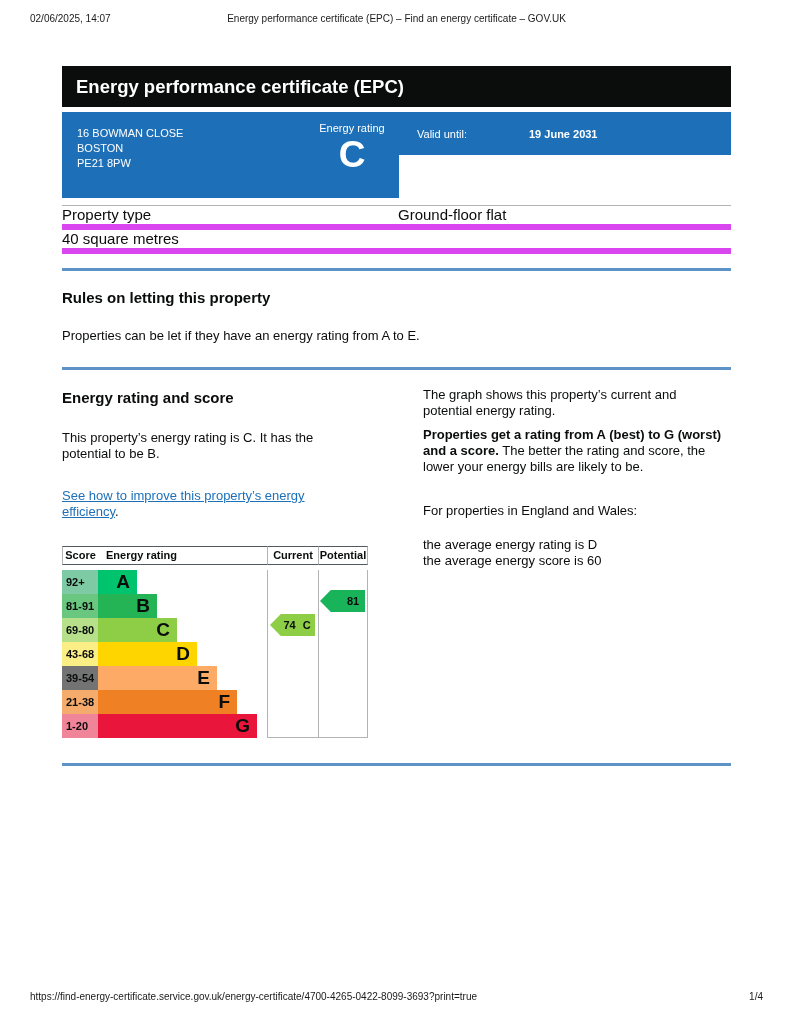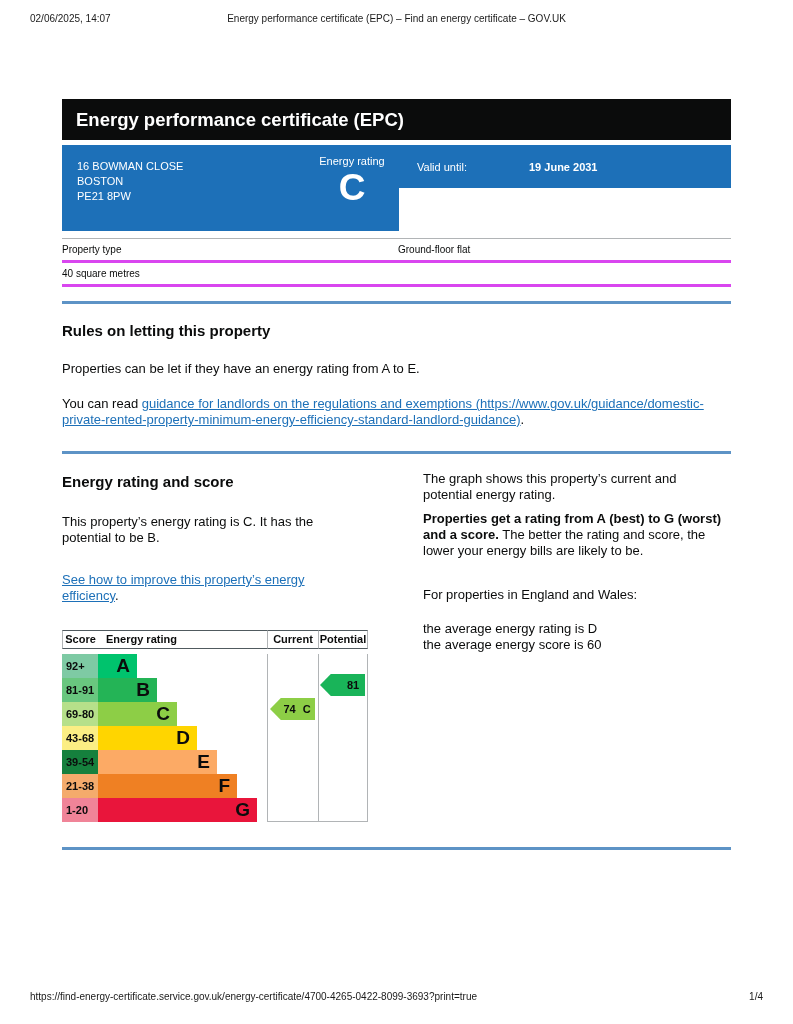--- a/index.html
+++ b/index.html
@@ -11,38 +11,38 @@
   .meta-top { position:absolute; top:13px; left:0; width:100%; font-size:10px; color:#1a1a1a; }
   .meta-datetime { position:absolute; left:30px; top:0; }
   .meta-doctitle { width:100%; text-align:center; }
   .meta-bottom { position:absolute; bottom:22px; left:0; width:100%; font-size:10px; color:#1a1a1a; }
   .meta-url { position:absolute; left:30px; bottom:0; }
   .meta-page { position:absolute; right:30px; bottom:0; }
 
   .content { position:absolute; left:62px; top:66px; width:669px; }
 
   .title-bar { background:var(--black-bar,#0b0c0c); color:#fff; height:41px; line-height:41px;
-               font-size:18.5px; font-weight:bold; padding-left:14px;margin-top:33px; }
+               font-size:18.5px; font-weight:bold; padding-left:14px; }
 
   .summary-row { display:flex; margin-top:5px; height:86px; }
   .addr-box { width:243px; background:var(--brand-blue,#1d70b8); color:#fff; padding:14px 0 0 15px;
               font-size:11px; line-height:15px; }
   .rating-box { width:94px; background:var(--brand-blue,#1d70b8); color:#fff; text-align:center; padding-top:10px; }
   .rating-box .rlabel { font-size:11px; }
   .rating-box .rvalue { font-size:37px; font-weight:bold; line-height:42px; }
   .right-boxes { flex:1; display:flex; flex-direction:column; gap:3px; }
   .info-box { background:var(--brand-blue,#1d70b8); color:#fff; display:flex; align-items:center;
               padding-left:18px; font-size:11px; }
   .info-box.valid { height:43px; }
   .info-box.cert { flex:1; }
   .info-box .ilabel { width:112px; }
   .info-box .ivalue { font-weight:bold; }
 
   .facts { margin-top:7px; border-top:1px solid #b1b4b6; }
-  .fact-row { display:flex; align-items:center; height:24px; border-bottom:3px solid #d946ef; font-size:10px; }
+  .fact-row { display:flex; align-items:flex-start; height:24px; border-bottom:6px solid #d946ef; font-size:15px; }
   .fact-label { width:336px; }
 
   .blue-hr { height:3px; background:var(--divider-blue,#5d93c6); border:none; }
   .hr1 { margin-top:14px; }
   .hr2 { margin-top:23px; }
   .hr3 { margin-top:25px; }
 
   h2 { font-size:15px; font-weight:bold; line-height:21px; }
   .rules-h { margin-top:16px; }
   p { font-size:13px; line-height:16px; }
@@ -120,21 +120,20 @@
       </div>
       <div class="fact-row">
         <span class="fact-value">40 square metres</span>
       </div>
     </div>
 
     <hr class="blue-hr hr1">
 
     <h2 class="rules-h">Rules on letting this property</h2>
     <p class="rules-p1">Properties can be let if they have an energy rating from A to E.</p>
-    <p class="rules-p2"><span>You can read </span><a class="link">guidance for landlords on the regulations and exemptions (https://www.gov.uk/guidance/domestic-private-rented-property-minimum-energy-efficiency-standard-landlord-guidance)</a><span>.</span></p>
 
     <hr class="blue-hr hr2">
 
     <div class="columns">
       <div class="col-left">
         <h2>Energy rating and score</h2>
         <p class="left-p">This property’s energy rating is C. It has the potential to be B.</p>
         <p class="left-link-p"><a class="link">See how to improve this property’s energy efficiency</a><span>.</span></p>
 
         <div class="epc-wrap">
@@ -160,21 +159,21 @@
                 <div class="epc-bar" style="background: rgb(141, 206, 70); width: 79px;">C</div>
               </div>
               <div class="epc-cell cur"></div>
               <div class="epc-cell pot"></div>
               <div class="epc-score" style="background: rgb(251, 238, 132);">43-68</div>
               <div class="epc-barcell">
                 <div class="epc-bar" style="background: rgb(255, 213, 0); width: 99px;">D</div>
               </div>
               <div class="epc-cell cur"></div>
               <div class="epc-cell pot"></div>
-              <div class="epc-score" style="background: #15803d;">39-54</div>
+              <div class="epc-score" style="background: #737373;">39-54</div>
               <div class="epc-barcell">
                 <div class="epc-bar" style="background: rgb(252, 170, 101); width: 119px;">E</div>
               </div>
               <div class="epc-cell cur"></div>
               <div class="epc-cell pot"></div>
               <div class="epc-score" style="background: rgb(244, 171, 108);">21-38</div>
               <div class="epc-barcell">
                 <div class="epc-bar" style="background: rgb(239, 128, 35); width: 139px;">F</div>
               </div>
               <div class="epc-cell cur"></div>

